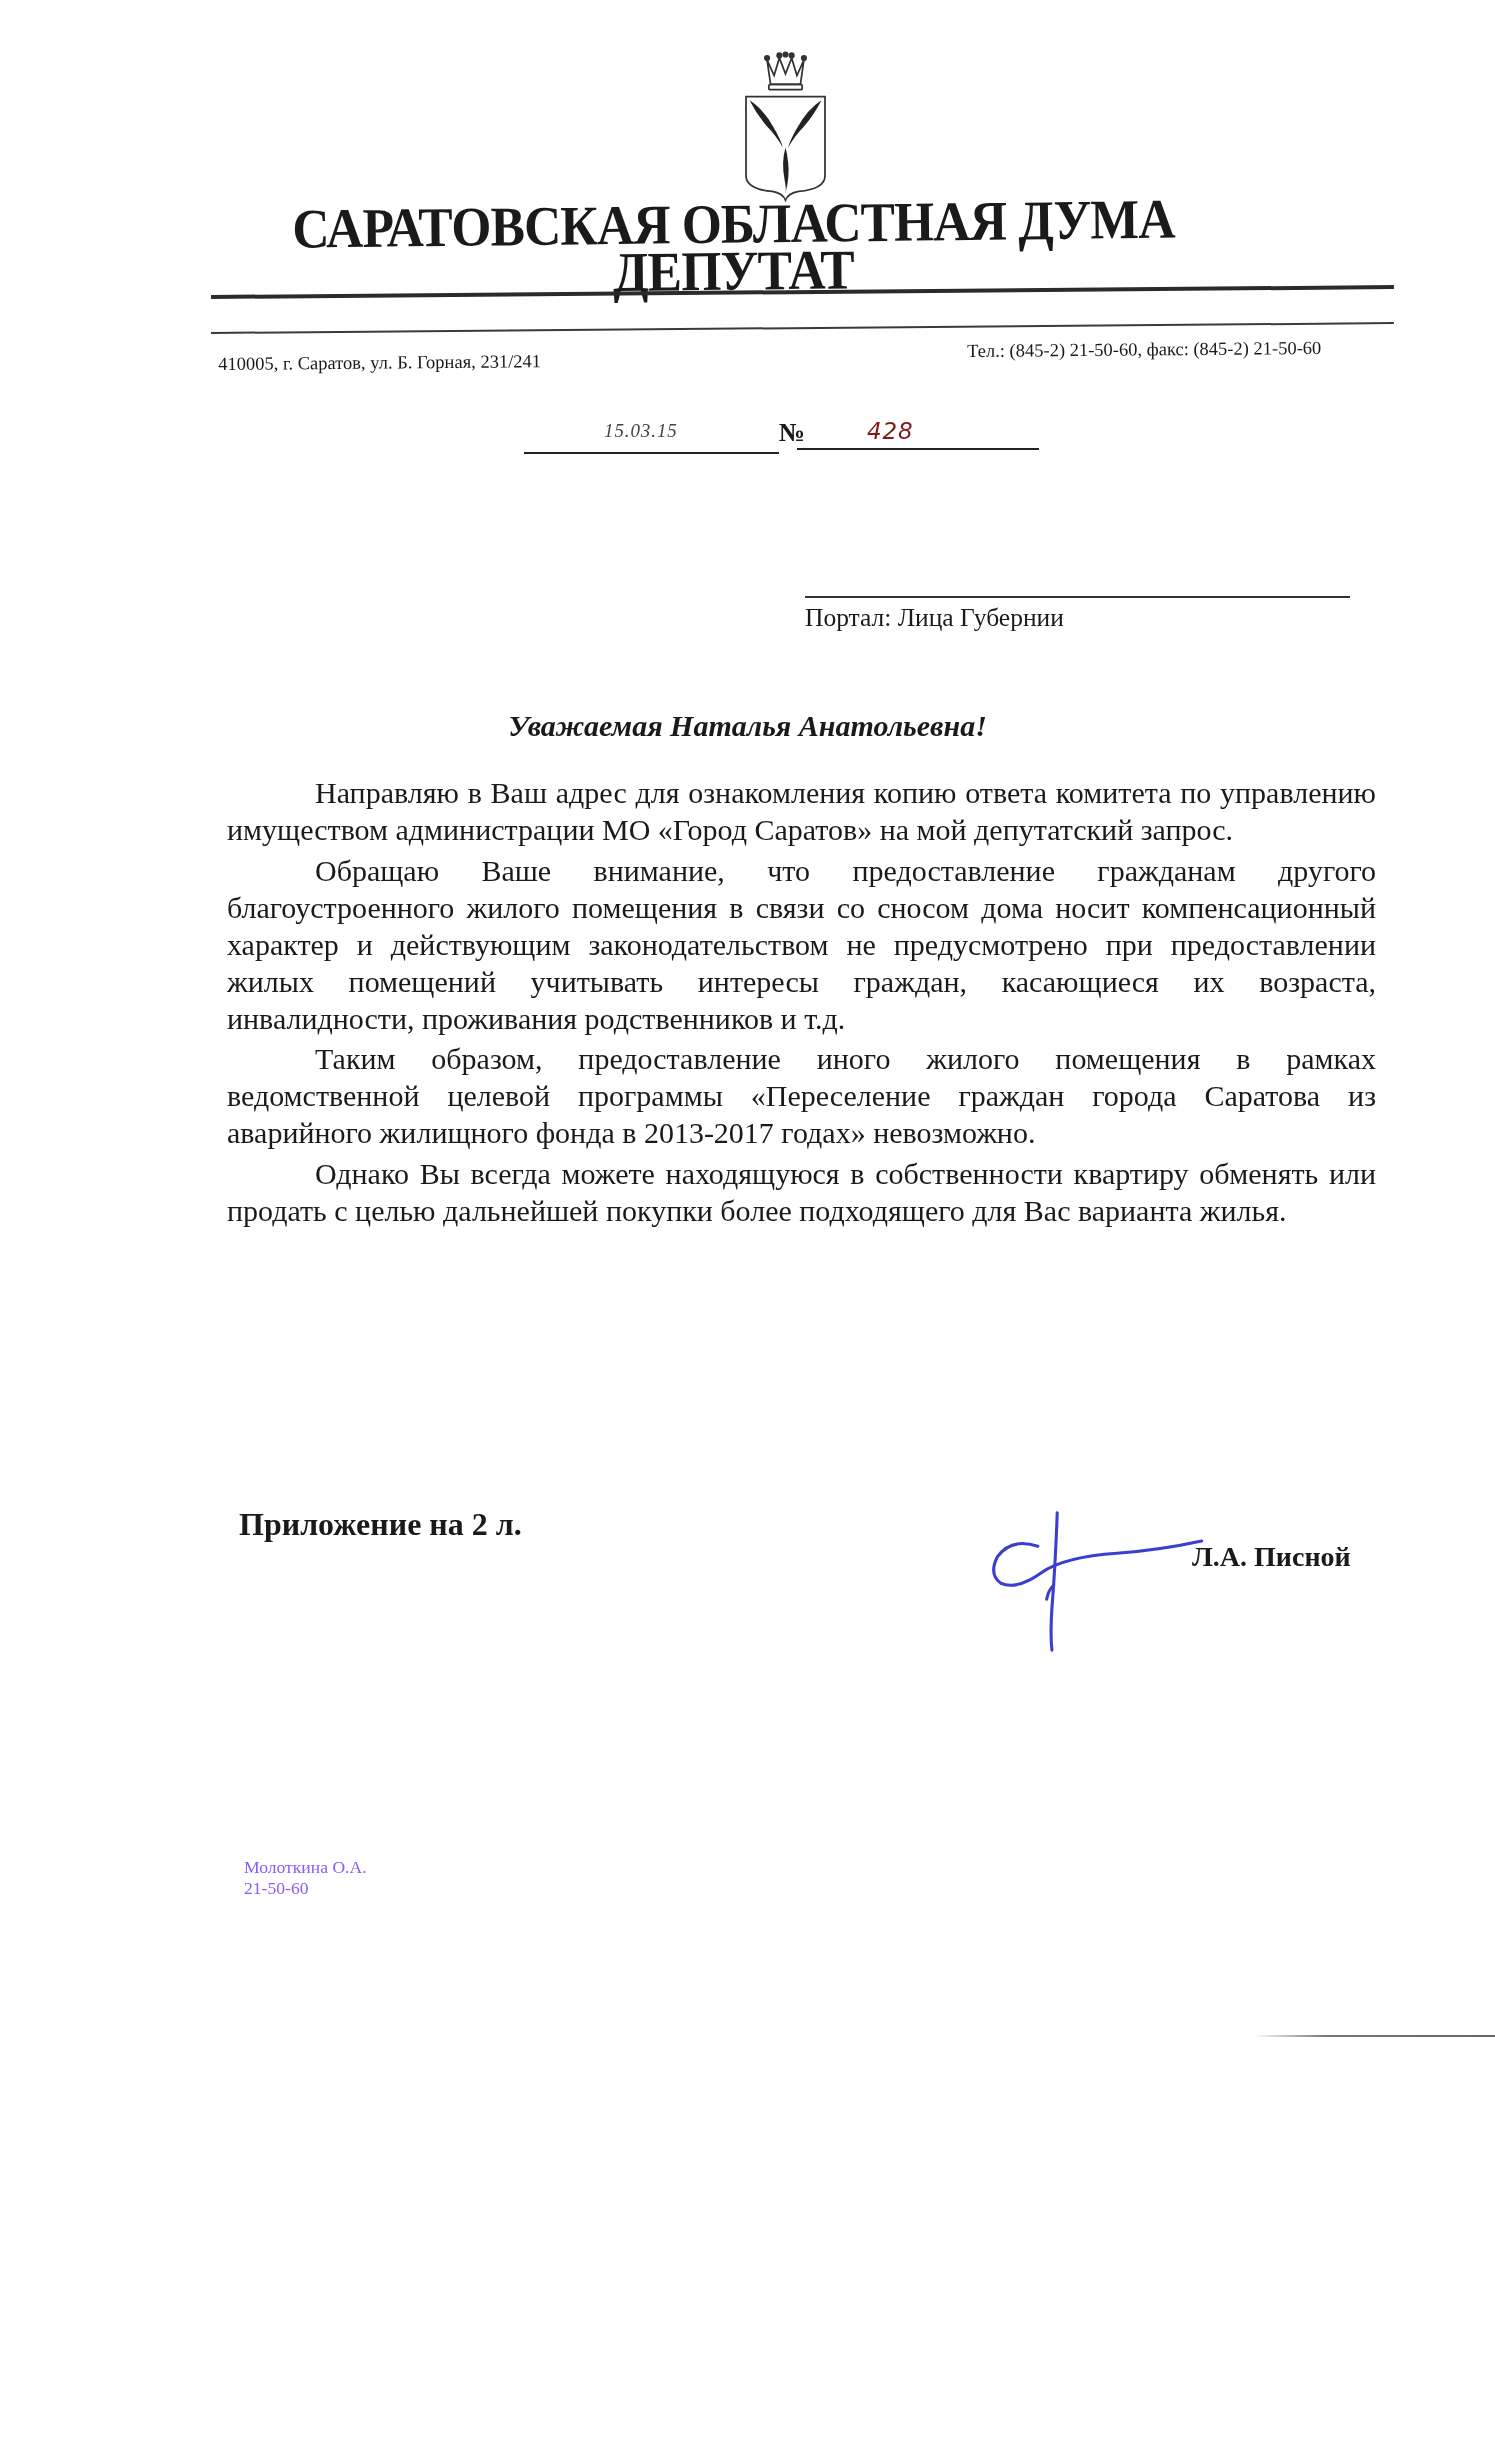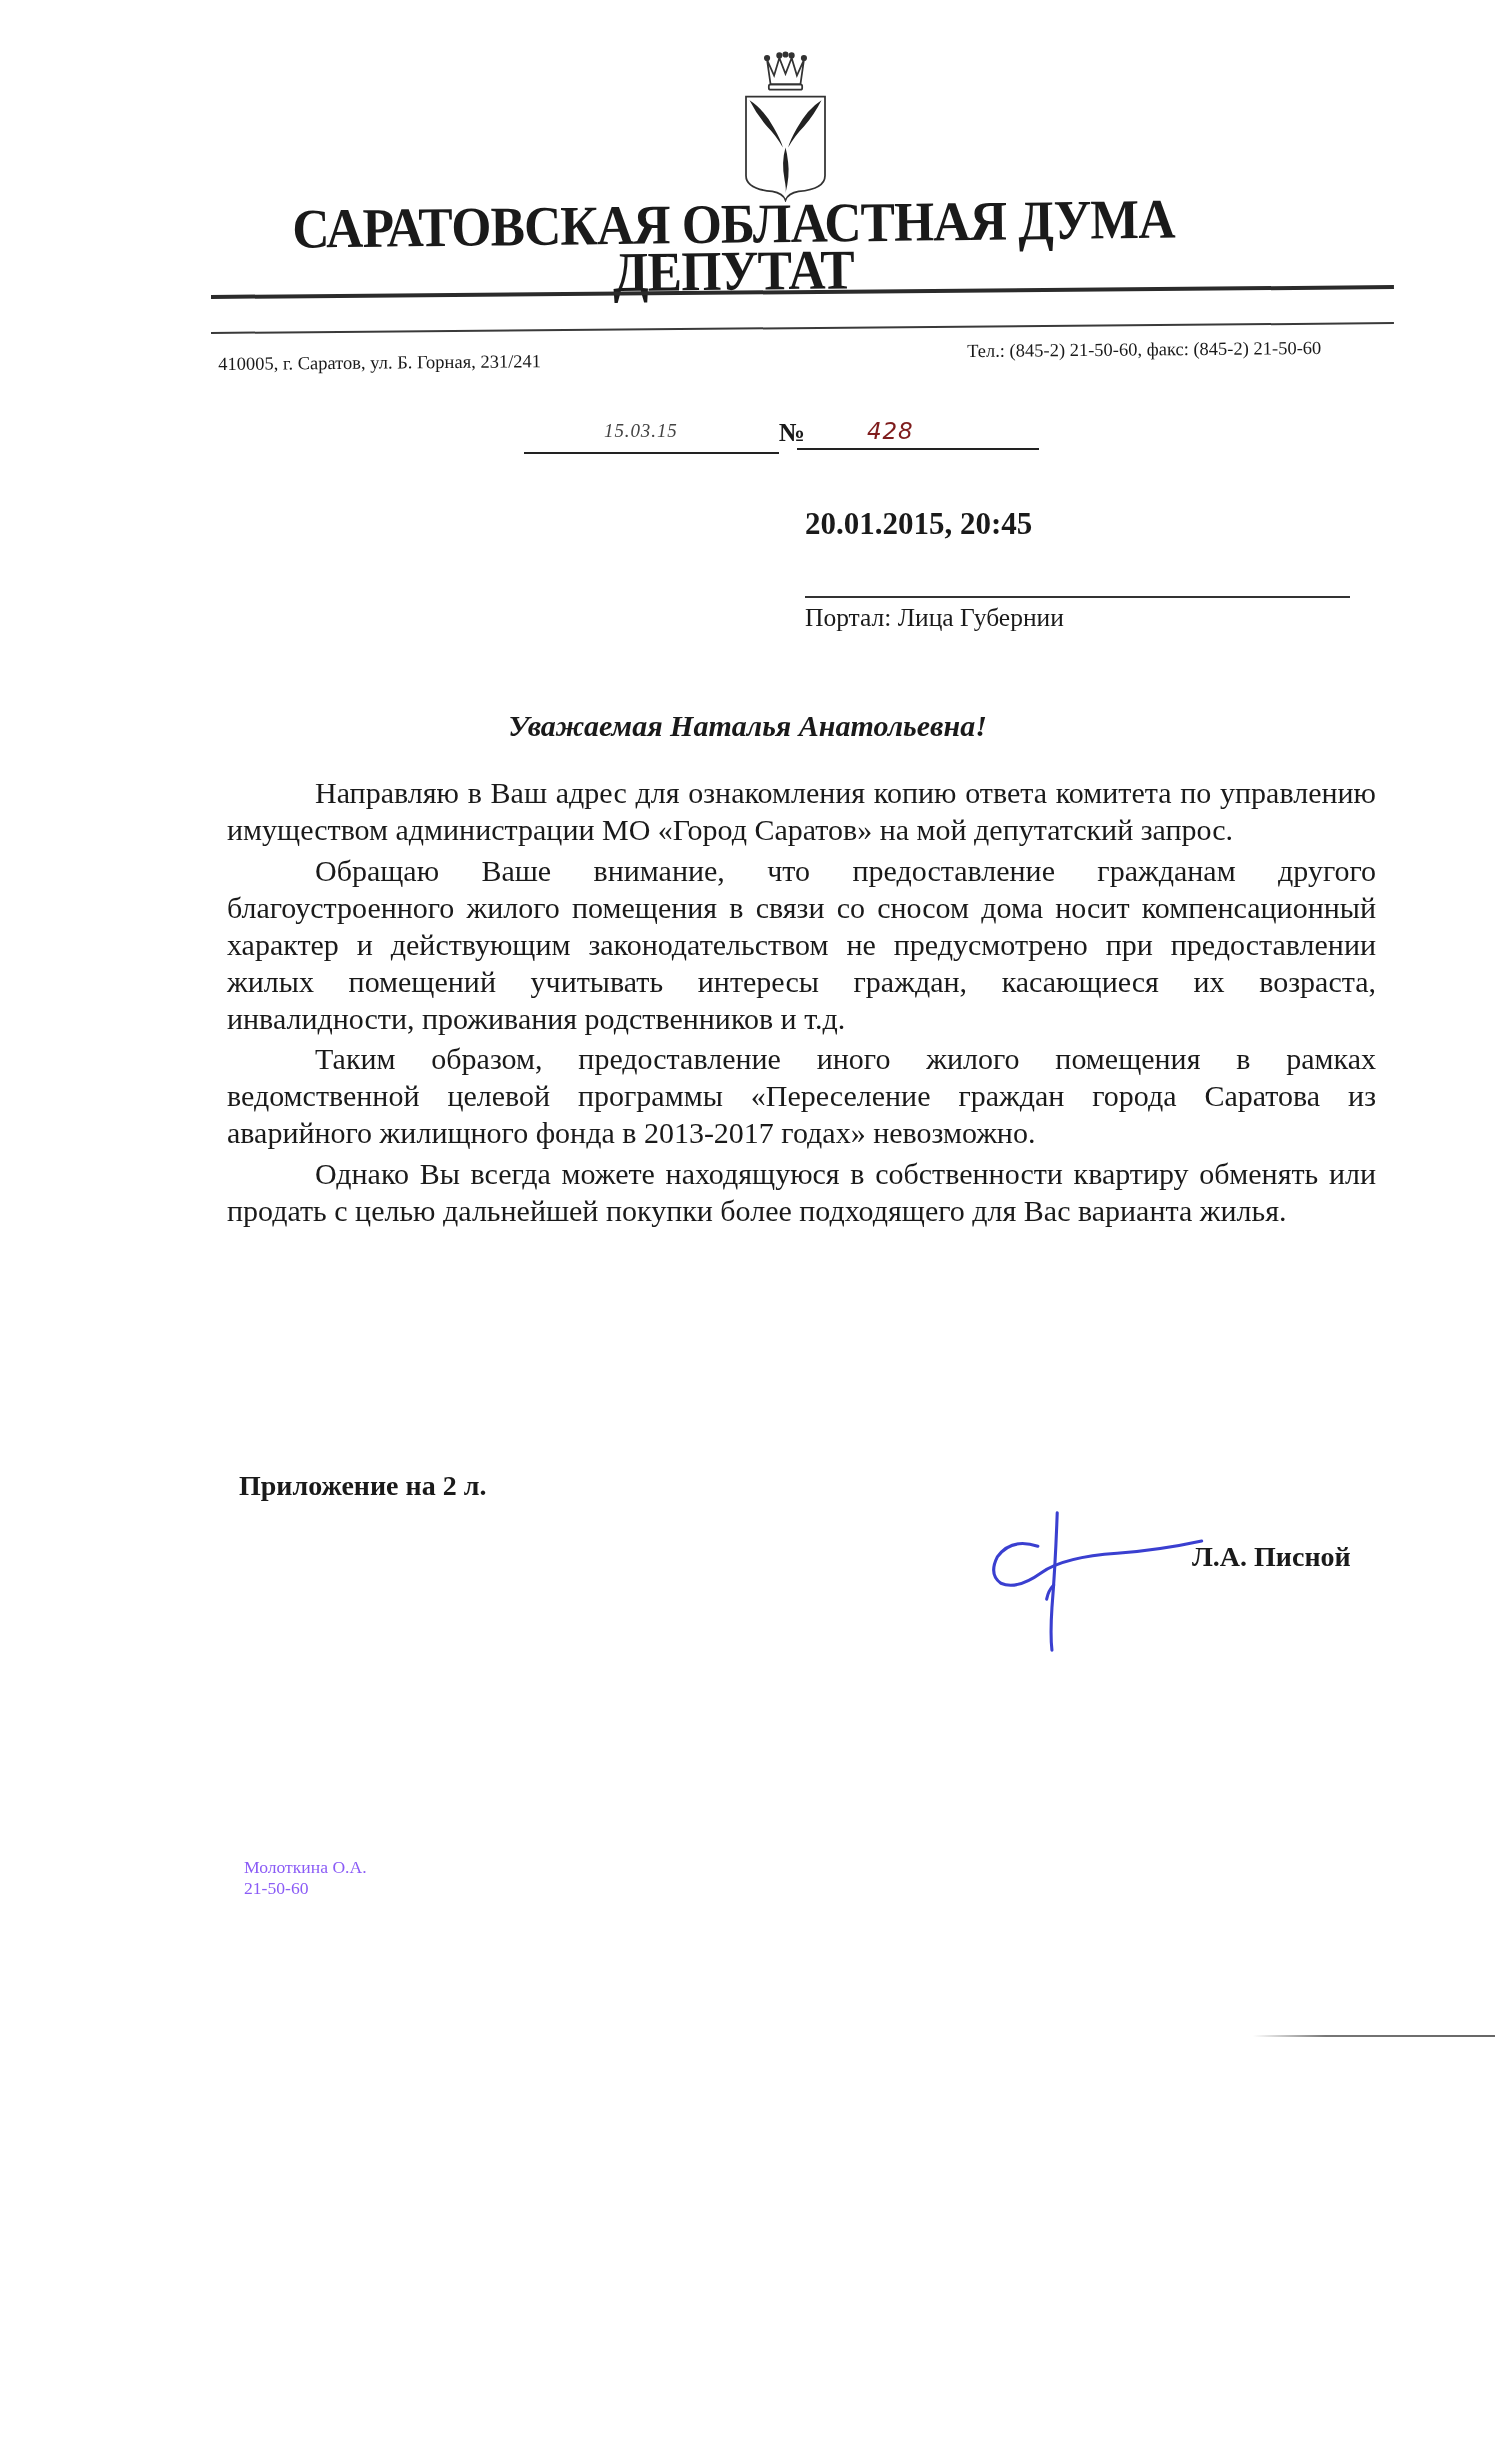--- a/index.html
+++ b/index.html
@@ -44,21 +44,21 @@
 
   
   .salutation { left: 0; width: 1495px; top: 709px; text-align: center; font-size: 30px;
     font-style: italic; font-weight: bold; }
 
   
   .body-text { left: 227px; top: 774px; width: 1149px; font-size: 30px; line-height: 37px;
     text-align: justify; }
   .body-text p { margin: 0 0 3.5px 0; text-indent: 88px; }
 
-  .attachment { left: 239px; top: 1470px; font-size: 28px; font-weight: bold; }
+  .attachment { left: 239px; top: 1506px; font-size: 32px; font-weight: bold; }
   .signer { left: 1192px; top: 1541px; font-size: 28px; font-weight: bold; }
   #signature { left: 985px; top: 1511px; width: 229px; height: 141px; }
 
   .executor { left: 244px; top: 1857px; font-size: 17.6px; line-height: 21px; color: #8b5cf6;
     font-family: "Liberation Serif", serif; }
 
   .bottom-rule { left: 1253px; top: 2035px; width: 242px; height: 1.8px;
     background: linear-gradient(to right, rgba(120,120,120,0), #777 30%, #666); }
 </style>
 </head>
@@ -94,21 +94,20 @@
 
 <div class="abs reg">
   <span class="date">15.03.15</span>
   <div class="line1"></div>
   <span class="no-label">№</span>
   <span class="no">428</span>
   <div class="line2"></div>
 </div>
 
 <div class="abs recipient">
-  <div>20.01.2015, 20:45</div>
 </div>
 <div class="abs recipient-rule"></div>
 <div class="abs portal">Портал: Лица Губернии</div>
 
 <div class="abs salutation">Уважаемая Наталья Анатольевна!</div>
 
 <div class="abs body-text">
   <p>Направляю в Ваш адрес для ознакомления копию ответа комитета по управлению имуществом администрации МО «Город Саратов» на мой депутатский запрос.</p>
   <p>Обращаю Ваше внимание, что предоставление гражданам другого благоустроенного жилого помещения в связи со сносом дома носит компенсационный характер и действующим законодательством не предусмотрено при предоставлении жилых помещений учитывать интересы граждан, касающиеся их возраста, инвалидности, проживания родственников и т.д.</p>
   <p>Таким образом, предоставление иного жилого помещения в рамках ведомственной целевой программы «Переселение граждан города Саратова из аварийного жилищного фонда в 2013-2017 годах» невозможно.</p>

